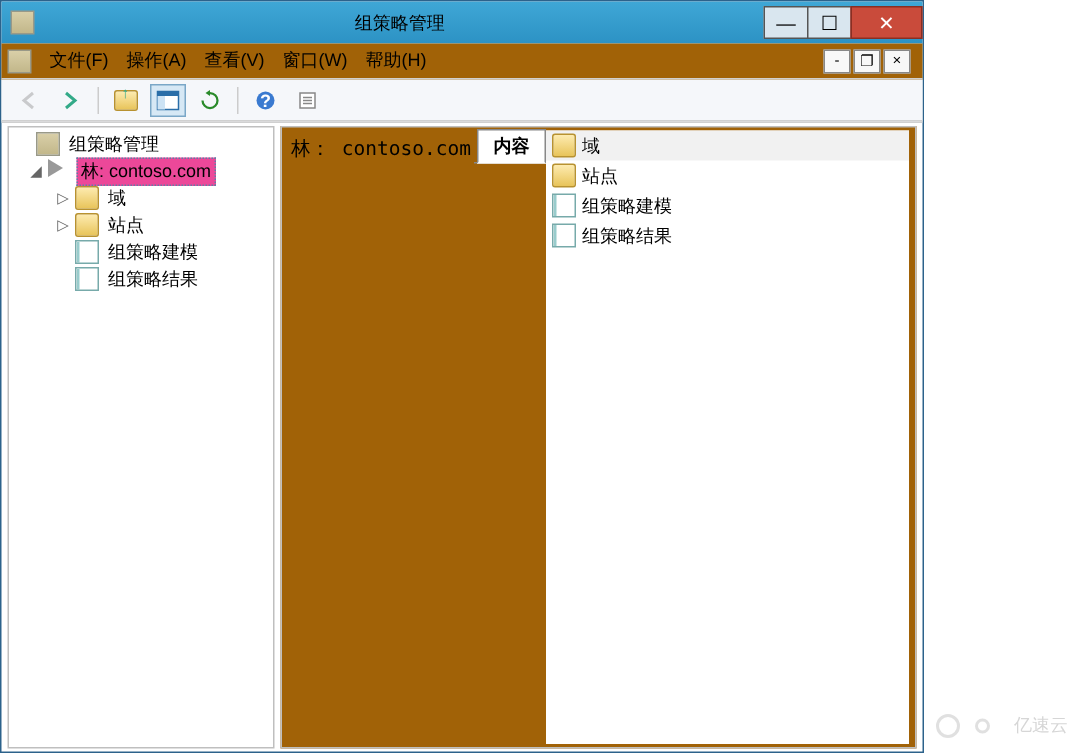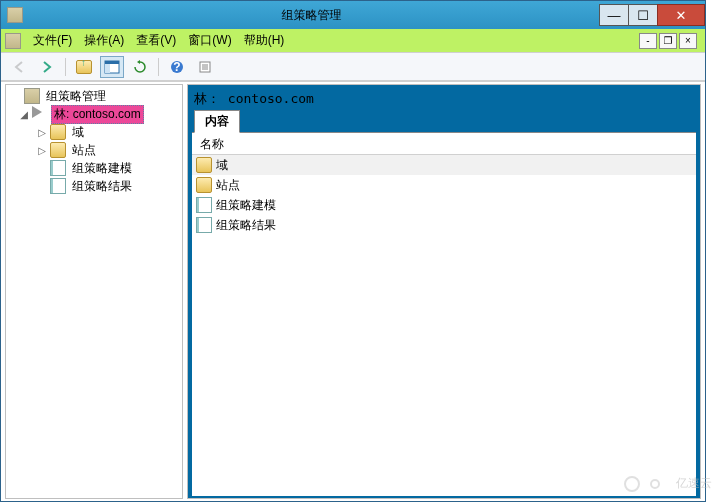--- a/index.html
+++ b/index.html
@@ -1,49 +1,49 @@
 <!DOCTYPE html>
 <html><head>
 <meta charset="utf-8">
 <style>
 * { box-sizing: border-box; margin: 0; padding: 0; font-family: "Microsoft YaHei", SimSun, sans-serif; font-size: 12px; }
 body { background: #fff; width: 718px; height: 502px; overflow: hidden; position: relative; }
 
-.window { width: 706px; height: 502px; border: 1px solid #2c628b; display: flex; flex-direction: column; background: #fff; }
+.window { width: 616px; height: 502px; border: 1px solid #2c628b; display: flex; flex-direction: column; background: #fff; }
 
 .titlebar { height: 28px; background: linear-gradient(#3fa7d6, #2c92c4); display: flex; align-items: center; position: relative; }
 .titlebar-icon { width: 16px; height: 16px; margin-left: 6px; background: #eee; border: 1px solid #999; display:inline-block;}
 .titlebar-title { flex: 1; text-align: center; color: #000; font-size: 12px; }
 .win-btns { display: flex; height: 22px; }
 .win-btn { width: 30px; height: 22px; display:flex; align-items:center; justify-content:center; border:1px solid #555; background:#d9d9d9; margin-left:-1px; font-family: Arial; font-size:13px; }
 .win-btn.close { width: 48px; background: #c94b3b; color:#fff; border-color:#8a2e22;}
 .win-btn.min, .win-btn.max { background:#d9e6ef; }
 
-.menubar { height: 24px; background: #bef264; border-bottom: 1px solid #d0d0d0; display:flex; align-items:center; padding: 0 4px; position:relative;}
+.menubar { height: 24px; background: #a16207; border-bottom: 1px solid #d0d0d0; display:flex; align-items:center; padding: 0 4px; position:relative;}
 .menubar-icon { width:16px; height:16px; margin-right:6px; display:inline-block; }
 .menu-item { padding: 2px 6px; cursor: default; }
 .menubar-right { margin-left:auto; display:flex; gap:2px; padding-right:4px;}
 .mini-btn { width:18px; height:16px; border:1px solid #888; background:#f8f8f8; display:flex; align-items:center; justify-content:center; font-size:10px;}
 
 .toolbar { height: 28px; background: #f5f7fa; border-bottom: 1px solid #d0d0d0; display:flex; align-items:center; padding:0 6px; gap:4px;}
 .tbtn { width:24px; height:22px; display:flex; align-items:center; justify-content:center; border:1px solid transparent; }
 .tbtn.sep { width:1px; background:#ccc; margin:0 2px; border:none; height:18px;}
 .tbtn.disabled { opacity: 0.4; }
 .tb-highlight { border:1px solid #7aa7c7; background:#d6e8f5;}
 
 .body-area { flex:1; display:flex; border-top:1px solid #d0d0d0; }
 .tree-pane { width:178px; border:1px solid #bfbfbf; margin:2px 2px 2px 4px; background:#fff; overflow:auto; padding-top:2px;}
 .tree-row { display:flex; align-items:center; height:18px; padding-left:4px; white-space:nowrap;}
 .tree-toggle { width:12px; height:12px; display:flex; align-items:center; justify-content:center; color:#666; font-size:10px; margin-right:2px;}
 .tree-toggle.empty { visibility:hidden;}
 .tree-icon { width:16px; height:16px; margin-right:3px; display:inline-block;}
 .tree-label { padding:1px 3px; }
 .tree-label.sel { background:#ec4899; border:1px dotted #5a82a8; padding:0 2px;}
 
-.content-pane { flex:1; border:1px solid #bfbfbf; margin:2px 4px 2px 2px; background:#0369a1; display:flex; flex-direction:column; padding:2px 4px;justify-content:flex-end;}
+.content-pane { flex:1; border:1px solid #bfbfbf; margin:2px 4px 2px 2px; background:#a16207; display:flex; flex-direction:row; padding:2px 4px;justify-content:flex-end;}
 .content-title { font-family: SimSun, monospace; font-size:13px; padding:3px 2px;}
 .tab-strip { height:22px; display:flex; align-items:flex-end; border-bottom:1px solid #888; padding-left:2px;}
 .tab { border:1px solid #888; border-bottom:1px solid #fff; background:#fff; padding:2px 10px; margin-bottom:-1px;font-weight:bold;}
 .list-area { flex:1; background:#fff; }
 .list-header { height:22px; border-bottom:1px solid #d0d0d0; display:flex; align-items:center; padding-left:4px; background:#fff; border-top:1px solid #fff;}
 .list-col { padding:2px 4px; }
 .list-row { height:20px; display:flex; align-items:center; padding-left:4px; }
 .list-row.sel { background:#f1f1f1;}
 .list-icon { width:16px; height:16px; margin-right:4px; display:inline-block;}
 
@@ -169,23 +169,20 @@
           </div>
         </div>
     </div>
 
     <div class="content-pane">
       <div class="content-title">林： contoso.com</div>
       <div class="tab-strip">
         <div class="tab">内容</div>
       </div>
       <div class="list-area">
-        <div class="list-header">
-          <span class="list-col">名称</span>
-        </div>
         <div id="list-rows">
             <div class="list-row sel">
               <span class="list-icon ic-folder"></span>
               <span>域</span>
             </div>
             <div class="list-row">
               <span class="list-icon ic-folder"></span>
               <span>站点</span>
             </div>
             <div class="list-row">

